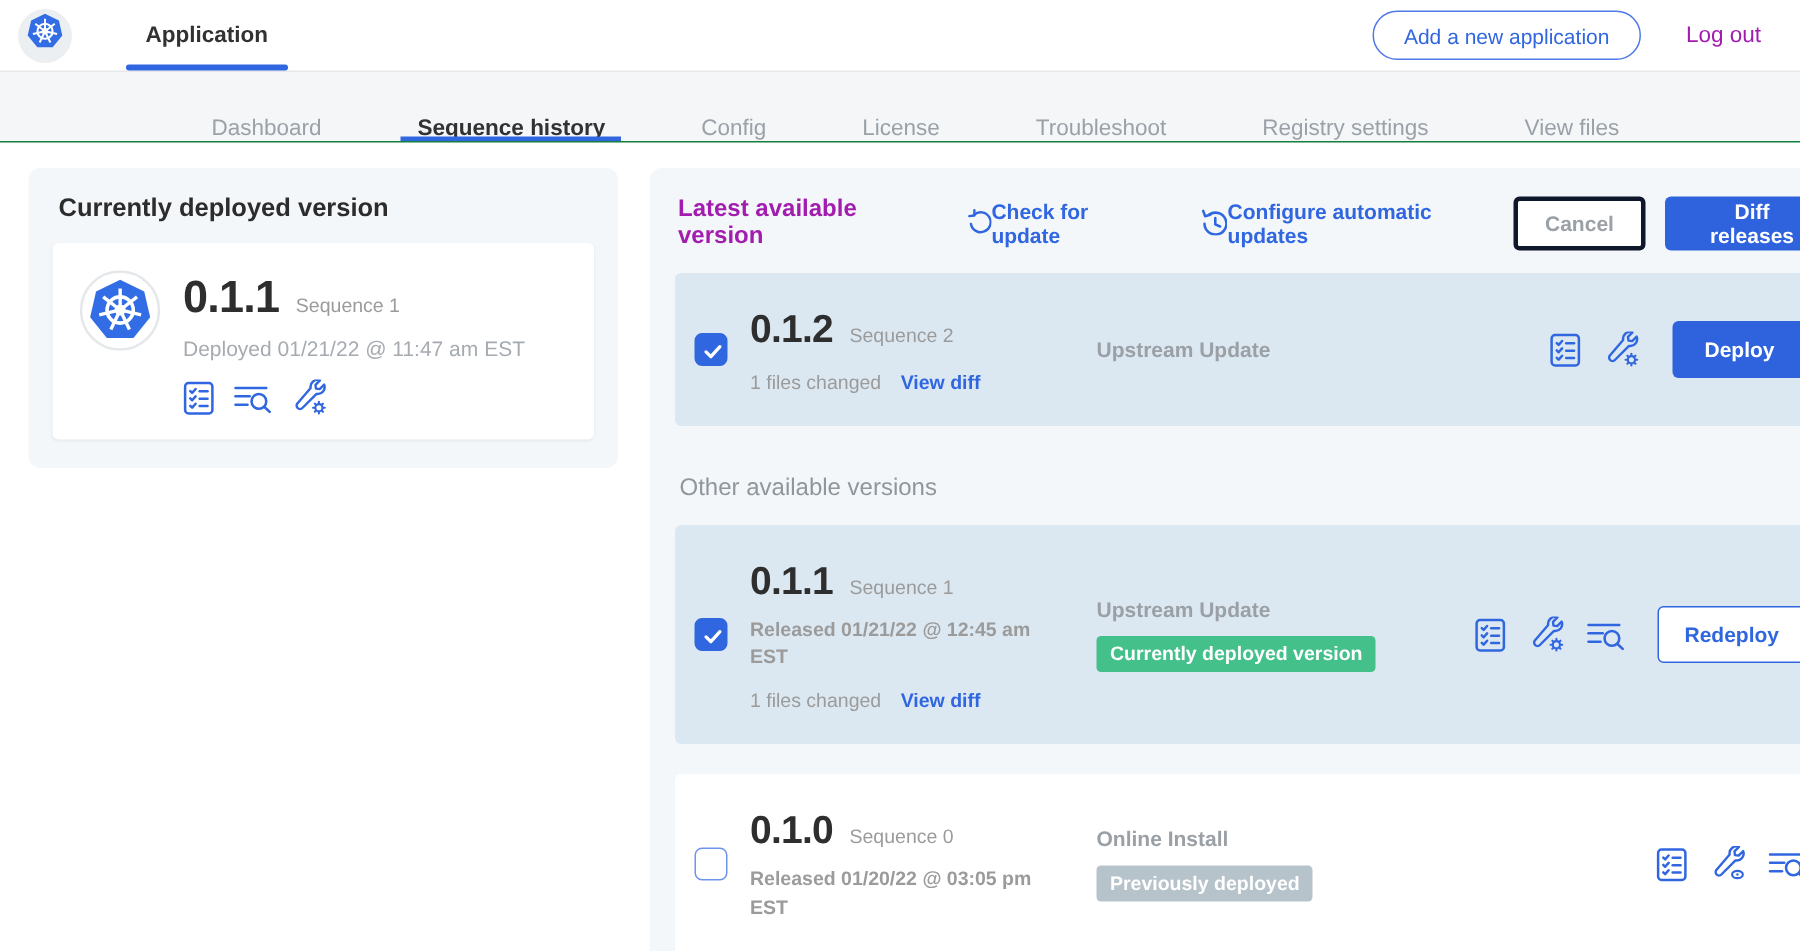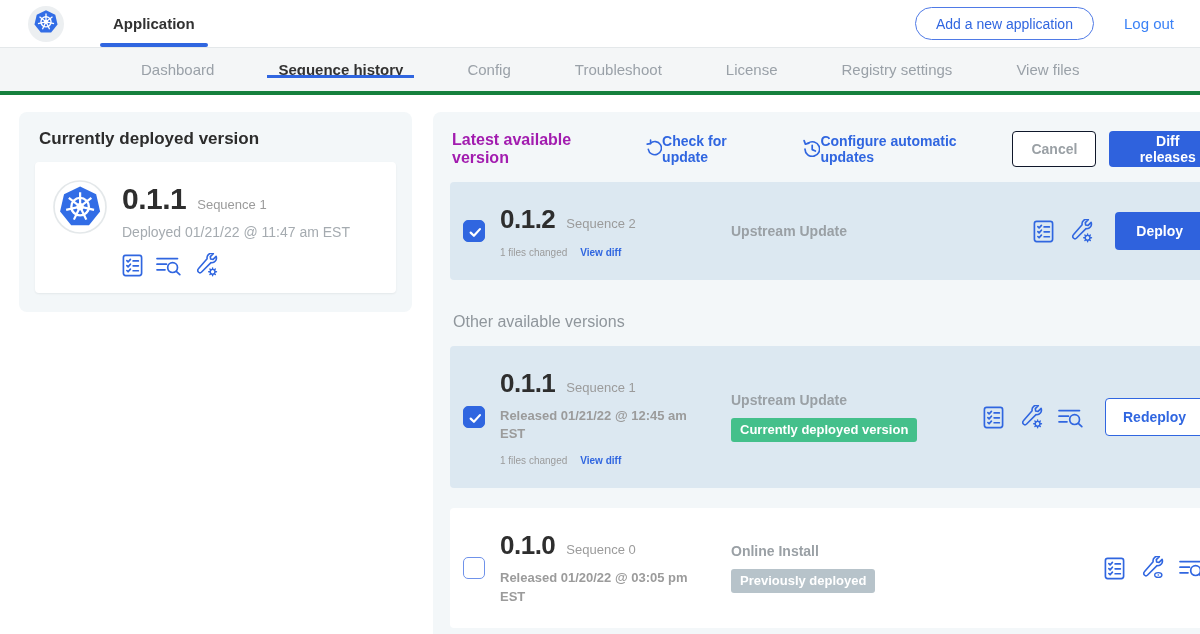--- a/index.html
+++ b/index.html
@@ -1,37 +1,37 @@
 <!DOCTYPE html>
 <html><head>
 <meta charset="utf-8">
 <style>
   * { margin:0; padding:0; box-sizing:border-box; }
   html,body { width:1200px; height:634px; background:#fff;
     font-family:"Liberation Sans","DejaVu Sans",sans-serif; color:#323232; }
 
   
-  .topnav { height:48px; display:flex; align-items:center; padding:0 26px 0 28px;
+  .topnav { height:48px; display:flex; align-items:center; padding:0 26px 0 12px;
     background:#fff; border-bottom:1px solid #e4e8ea; position:relative; }
   .logo-badge { width:36px; height:36px; border-radius:50%; background:#eceff1;
     display:flex; align-items:center; justify-content:center; flex:0 0 auto; }
   .top-tabs { display:flex; align-items:stretch; height:100%; margin-left:34px; }
   .top-tab { display:flex; align-items:center; padding:0 15px; font-size:15px;
     font-weight:700; color:#323232; position:relative; cursor:pointer; }
   .top-tab.active::after { content:""; position:absolute; left:2px; right:2px;
     bottom:0; height:4px; border-radius:2px; background:#3066e0; }
   .top-spacer { flex:1; }
   .pill-btn { height:33px; padding:0 20px; border:1.5px solid #4f7ae6; border-radius:17px;
     background:#fff; color:#3066e0; font-size:14px; font-weight:400; cursor:pointer;
     font-family:inherit; }
-  .logout { margin-left:30px; font-size:15px; font-weight:500; color:#3b82f6; cursor:pointer; }
+  .logout { margin-left:30px; font-size:15px; font-weight:500; color:#a21caf; cursor:pointer; }
 
   
-  .subnav { height:47px; background:#f4f6f7; border-bottom:4px solid #15803d;
-    display:flex; align-items:center; padding-left:130px; gap:42px; }
+  .subnav { height:47px; background:#f4f6f7; border-bottom:1px solid #15803d;
+    display:flex; align-items:flex-end; padding-left:130px; gap:42px; }
   .subnav-item { display:flex; align-items:center; padding:0 11px; font-size:15px;
     color:#9aa1a8; position:relative; cursor:pointer; }
   .subnav-item.active { color:#323232; font-weight:700; }
   .subnav-item.active::after { content:""; position:absolute; left:0; right:0; bottom:0;
     height:3px; background:#3066e0; }
 
   
   .main { display:flex; align-items:flex-start; gap:21px; padding:17px 16px 0 19px; }
   .panel { background:#f3f7f9; border-radius:8px; }
   .left-panel { width:393px; padding:15px 16px 19px; flex:0 0 auto; }
@@ -49,21 +49,21 @@
   
   .right-panel { flex:1; padding:15px 16px 16px 17px; }
   .vh-header { display:flex; align-items:center; margin:4px 0 15px 2px; }
   .vh-title { font-size:16px; font-weight:700; color:#a21caf; }
   .link-btn { display:flex; align-items:center; gap:0; color:#3066e0; font-size:14px;
     font-weight:700; cursor:pointer; }
   .link-check { margin-left:14px; }
   .link-configure { margin-left:27px; }
   .btn { height:36px; border-radius:4px; font-size:14px; font-weight:700; cursor:pointer;
     font-family:inherit; }
-  .btn-cancel { background:#fff; border:1px solid #0f172a; color:#9aa0a5; padding:0 18px; }
+  .btn-cancel { background:#fff; border:3px solid #0f172a; color:#9aa0a5; padding:0 18px; }
   .btn-primary { background:#2f62dd; border:none; color:#fff; padding:0 17px; margin-left:13px; }
   .btn-deploy { height:38px; background:#2f62dd; border:none; color:#fff; padding:0 21px;
     border-radius:4px; font-size:14px; font-weight:700; cursor:pointer; font-family:inherit; }
   .btn-redeploy { height:38px; background:#fff; border:1px solid #3066e0; color:#3066e0;
     padding:0 17px; border-radius:4px; font-size:14px; font-weight:700; cursor:pointer;
     font-family:inherit; }
 
   .version-row { border-radius:4px; display:flex; align-items:center;
     padding:22px 22px 22px 13px; }
   .version-row.highlight { background:#dce8f1; }
@@ -77,21 +77,21 @@
     border:1.5px solid #6f92ea; }
   .checkbox.checked { background:#3066e0; border-color:#3066e0; }
   .checkbox svg { display:none; }
   .checkbox.checked svg { display:block; }
 
   .row-info { margin-left:15px; width:198px; flex:0 0 auto; }
   .row-ver { font-size:26px; font-weight:700; letter-spacing:-.5px; color:#2e2e2e; }
   .released { margin-top:8px; font-size:13px; font-weight:600; color:#9b9b9b;
     line-height:1.4; width:190px; }
   .files-line { margin-top:12px; display:flex; align-items:flex-start; gap:13px;
-    font-size:10px; color:#9b9b9b; }
+    font-size:13px; color:#9b9b9b; }
   .view-diff { color:#3066e0; font-weight:700; cursor:pointer; }
 
   .row-source { margin-left:33px; width:252px; flex:0 0 auto; }
   .source-label { font-size:14px; font-weight:600; color:#9aa0a5; }
   .badge { display:inline-block; margin-top:10px; padding:4px 9px 5px; border-radius:3px;
     color:#fff; font-size:13px; font-weight:700; }
   .badge-green { background:#44c08b; }
   .badge-gray { background:#b7c3ca; }
 
   .row-actions { margin-left:auto; display:flex; align-items:center; gap:15px; color:#3066e0; }
@@ -178,22 +178,22 @@
   </nav>
   <div class="top-spacer"></div>
   <button class="pill-btn">Add a new application</button>
   <div class="logout">Log out</div>
 </header>
 
 <nav class="subnav">
   <div class="subnav-item">Dashboard</div>
   <div class="subnav-item active">Sequence history</div>
   <div class="subnav-item">Config</div>
+  <div class="subnav-item">License</div>
   <div class="subnav-item">Troubleshoot</div>
-  <div class="subnav-item">License</div>
   <div class="subnav-item">Registry settings</div>
   <div class="subnav-item">View files</div>
 </nav>
 
 <main class="main">
 
   <section class="panel left-panel">
     <h2>Currently deployed version</h2>
     <div class="deployed-card">
       <span>

